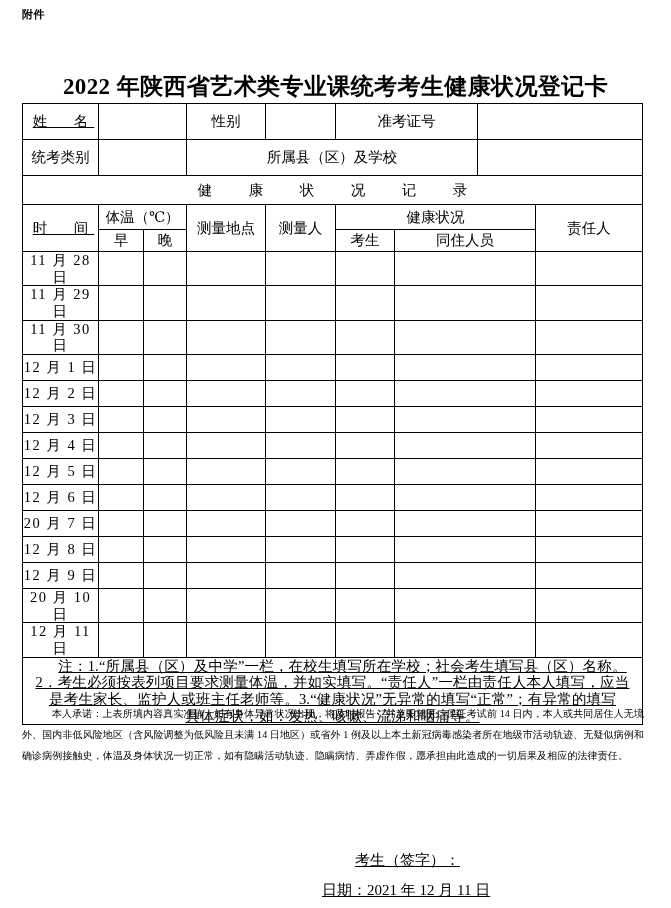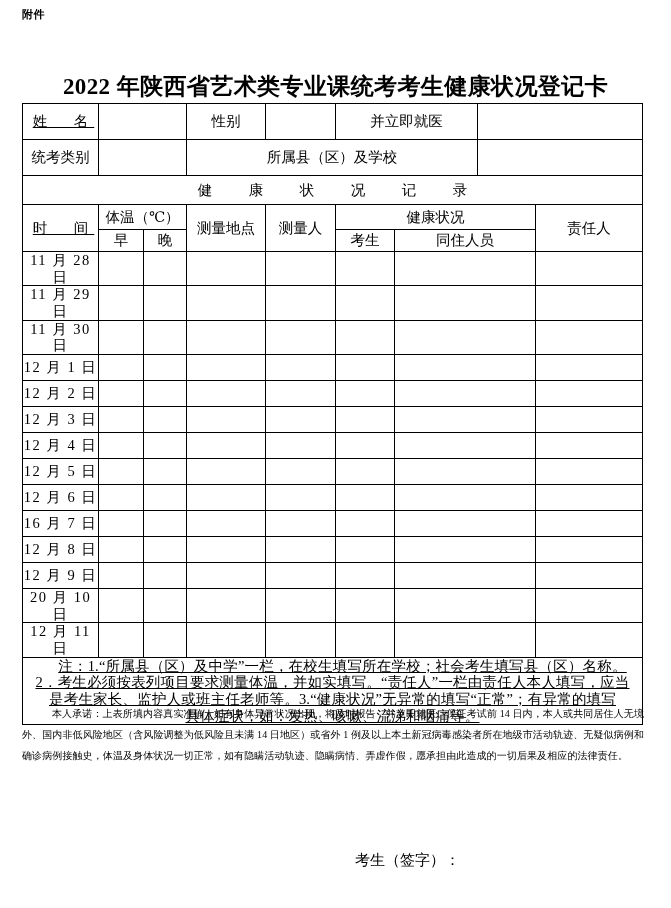--- a/index.html
+++ b/index.html
@@ -94,20 +94,21 @@
   .sign-block {
     position: absolute;
     left: 0;
     right: 0;
     top: 845px;
   }
   .sign-line {
     font-size: 15px;
     line-height: 30px;
     padding-left: 355px;
+    text-decoration: underline;
   }
   .sign-line.date-line {
     padding-left: 322px;
   }
 </style>
 </head>
 <body>
 
 <div class="attachment-label">附件</div>
 
@@ -125,21 +126,21 @@
     <col style="width:58px">
     <col style="width:107px">
   </colgroup>
 
   <tbody>
       <tr class="r-info">
     <td class="sp2">姓　名</td>
     <td colspan="2"></td>
     <td>性别</td>
     <td></td>
-    <td colspan="2">并立即就医</td>
+    <td colspan="2">准考证号</td>
     <td colspan="2"></td>
   </tr>
 
   <tr class="r-info">
     <td>统考类别</td>
     <td colspan="2"></td>
     <td colspan="4">所属县（区）及学校</td>
     <td colspan="2"></td>
   </tr>
 
@@ -246,21 +247,21 @@
     <td class="sp-date">12 月 6 日</td>
     <td></td>
     <td></td>
     <td></td>
     <td></td>
     <td></td>
     <td colspan="2"></td>
     <td></td>
   </tr>
   <tr class="r-data">
-    <td class="sp-date">16 月 7 日</td>
+    <td class="sp-date">20 月 7 日</td>
     <td></td>
     <td></td>
     <td></td>
     <td></td>
     <td></td>
     <td colspan="2"></td>
     <td></td>
   </tr>
   <tr class="r-data">
     <td class="sp-date">12 月 8 日</td>
@@ -311,13 +312,14 @@
       <div class="notes-line">具体症状，如：发热、咳嗽、流涕和咽痛等。</div>
     </td>
   </tr>
 </tbody>
   </table>
 
 <div class="commitment">本人承诺：上表所填内容真实准确，如有身体异常状况出现，将及时报告，并立即就医。保证考试前 14 日内，本人或共同居住人无境外、国内非低风险地区（含风险调整为低风险且未满 14 日地区）或省外 1 例及以上本土新冠病毒感染者所在地级市活动轨迹、无疑似病例和确诊病例接触史，体温及身体状况一切正常，如有隐瞒活动轨迹、隐瞒病情、弄虚作假，愿承担由此造成的一切后果及相应的法律责任。</div>
 
 <div class="sign-block">
   <div class="sign-line">考生（签字）：</div>
+  <div class="sign-line date-line">日期：2021 年 12 月 11 日</div>
 </div>
 
 </body></html>

